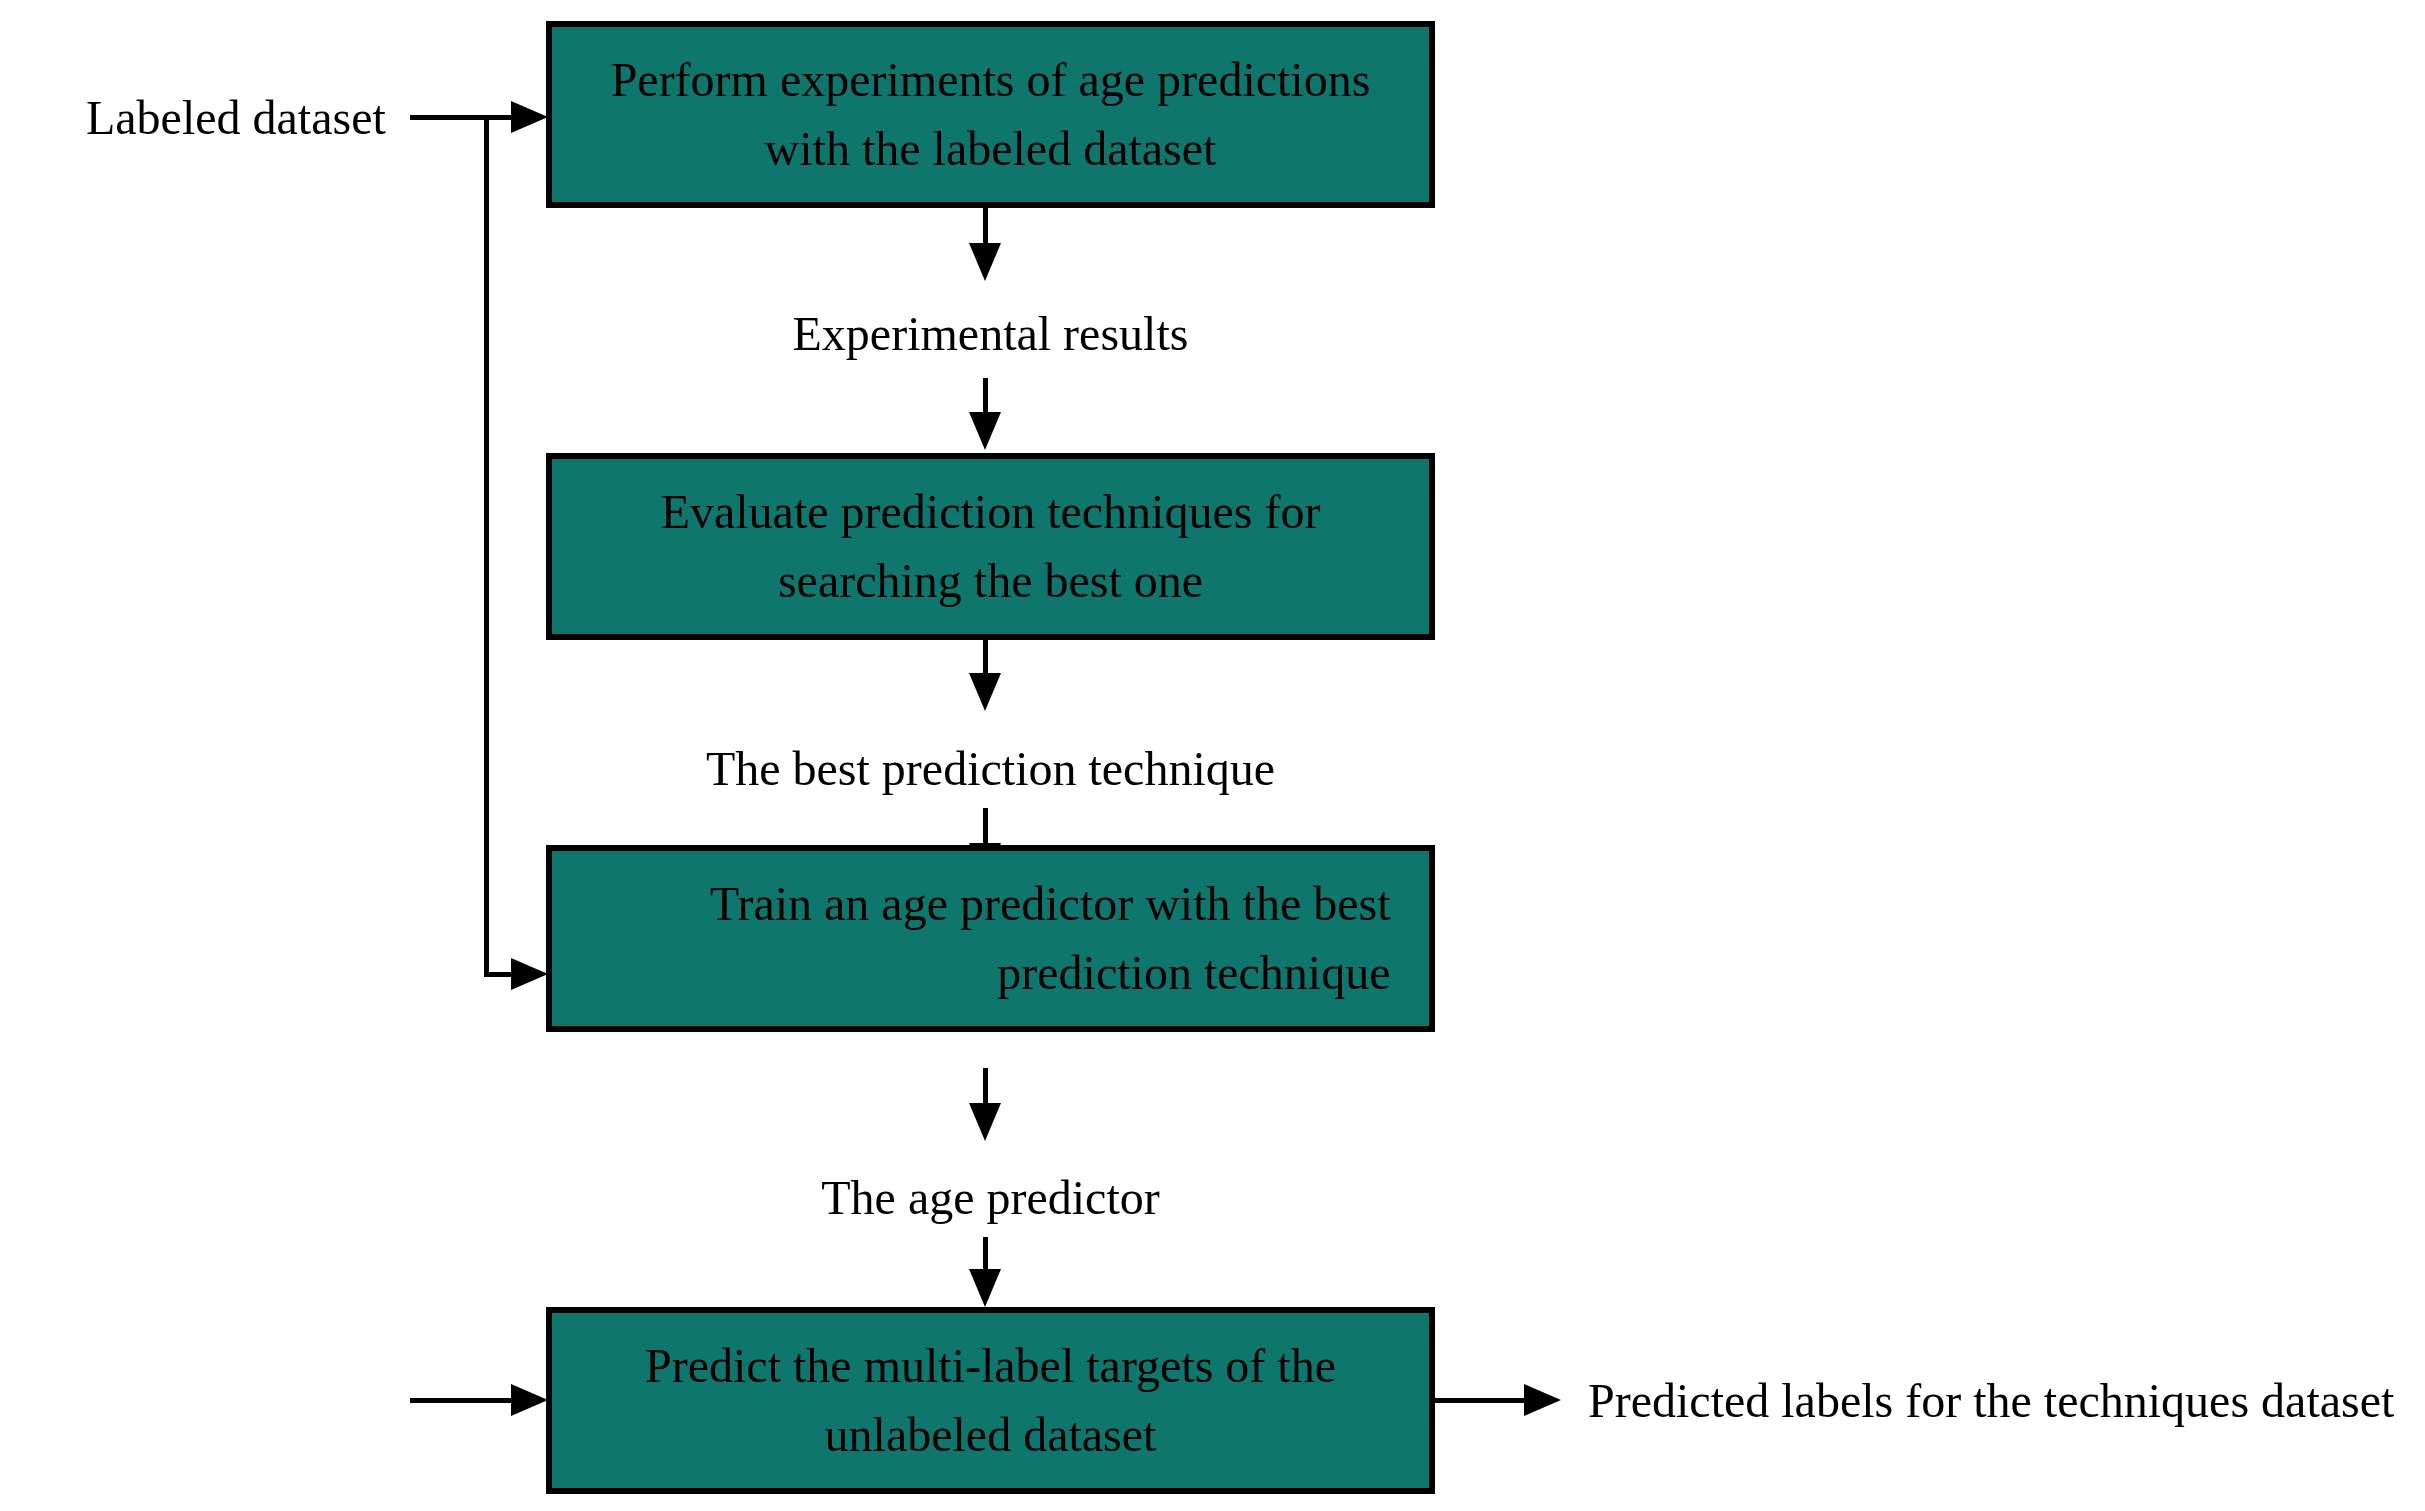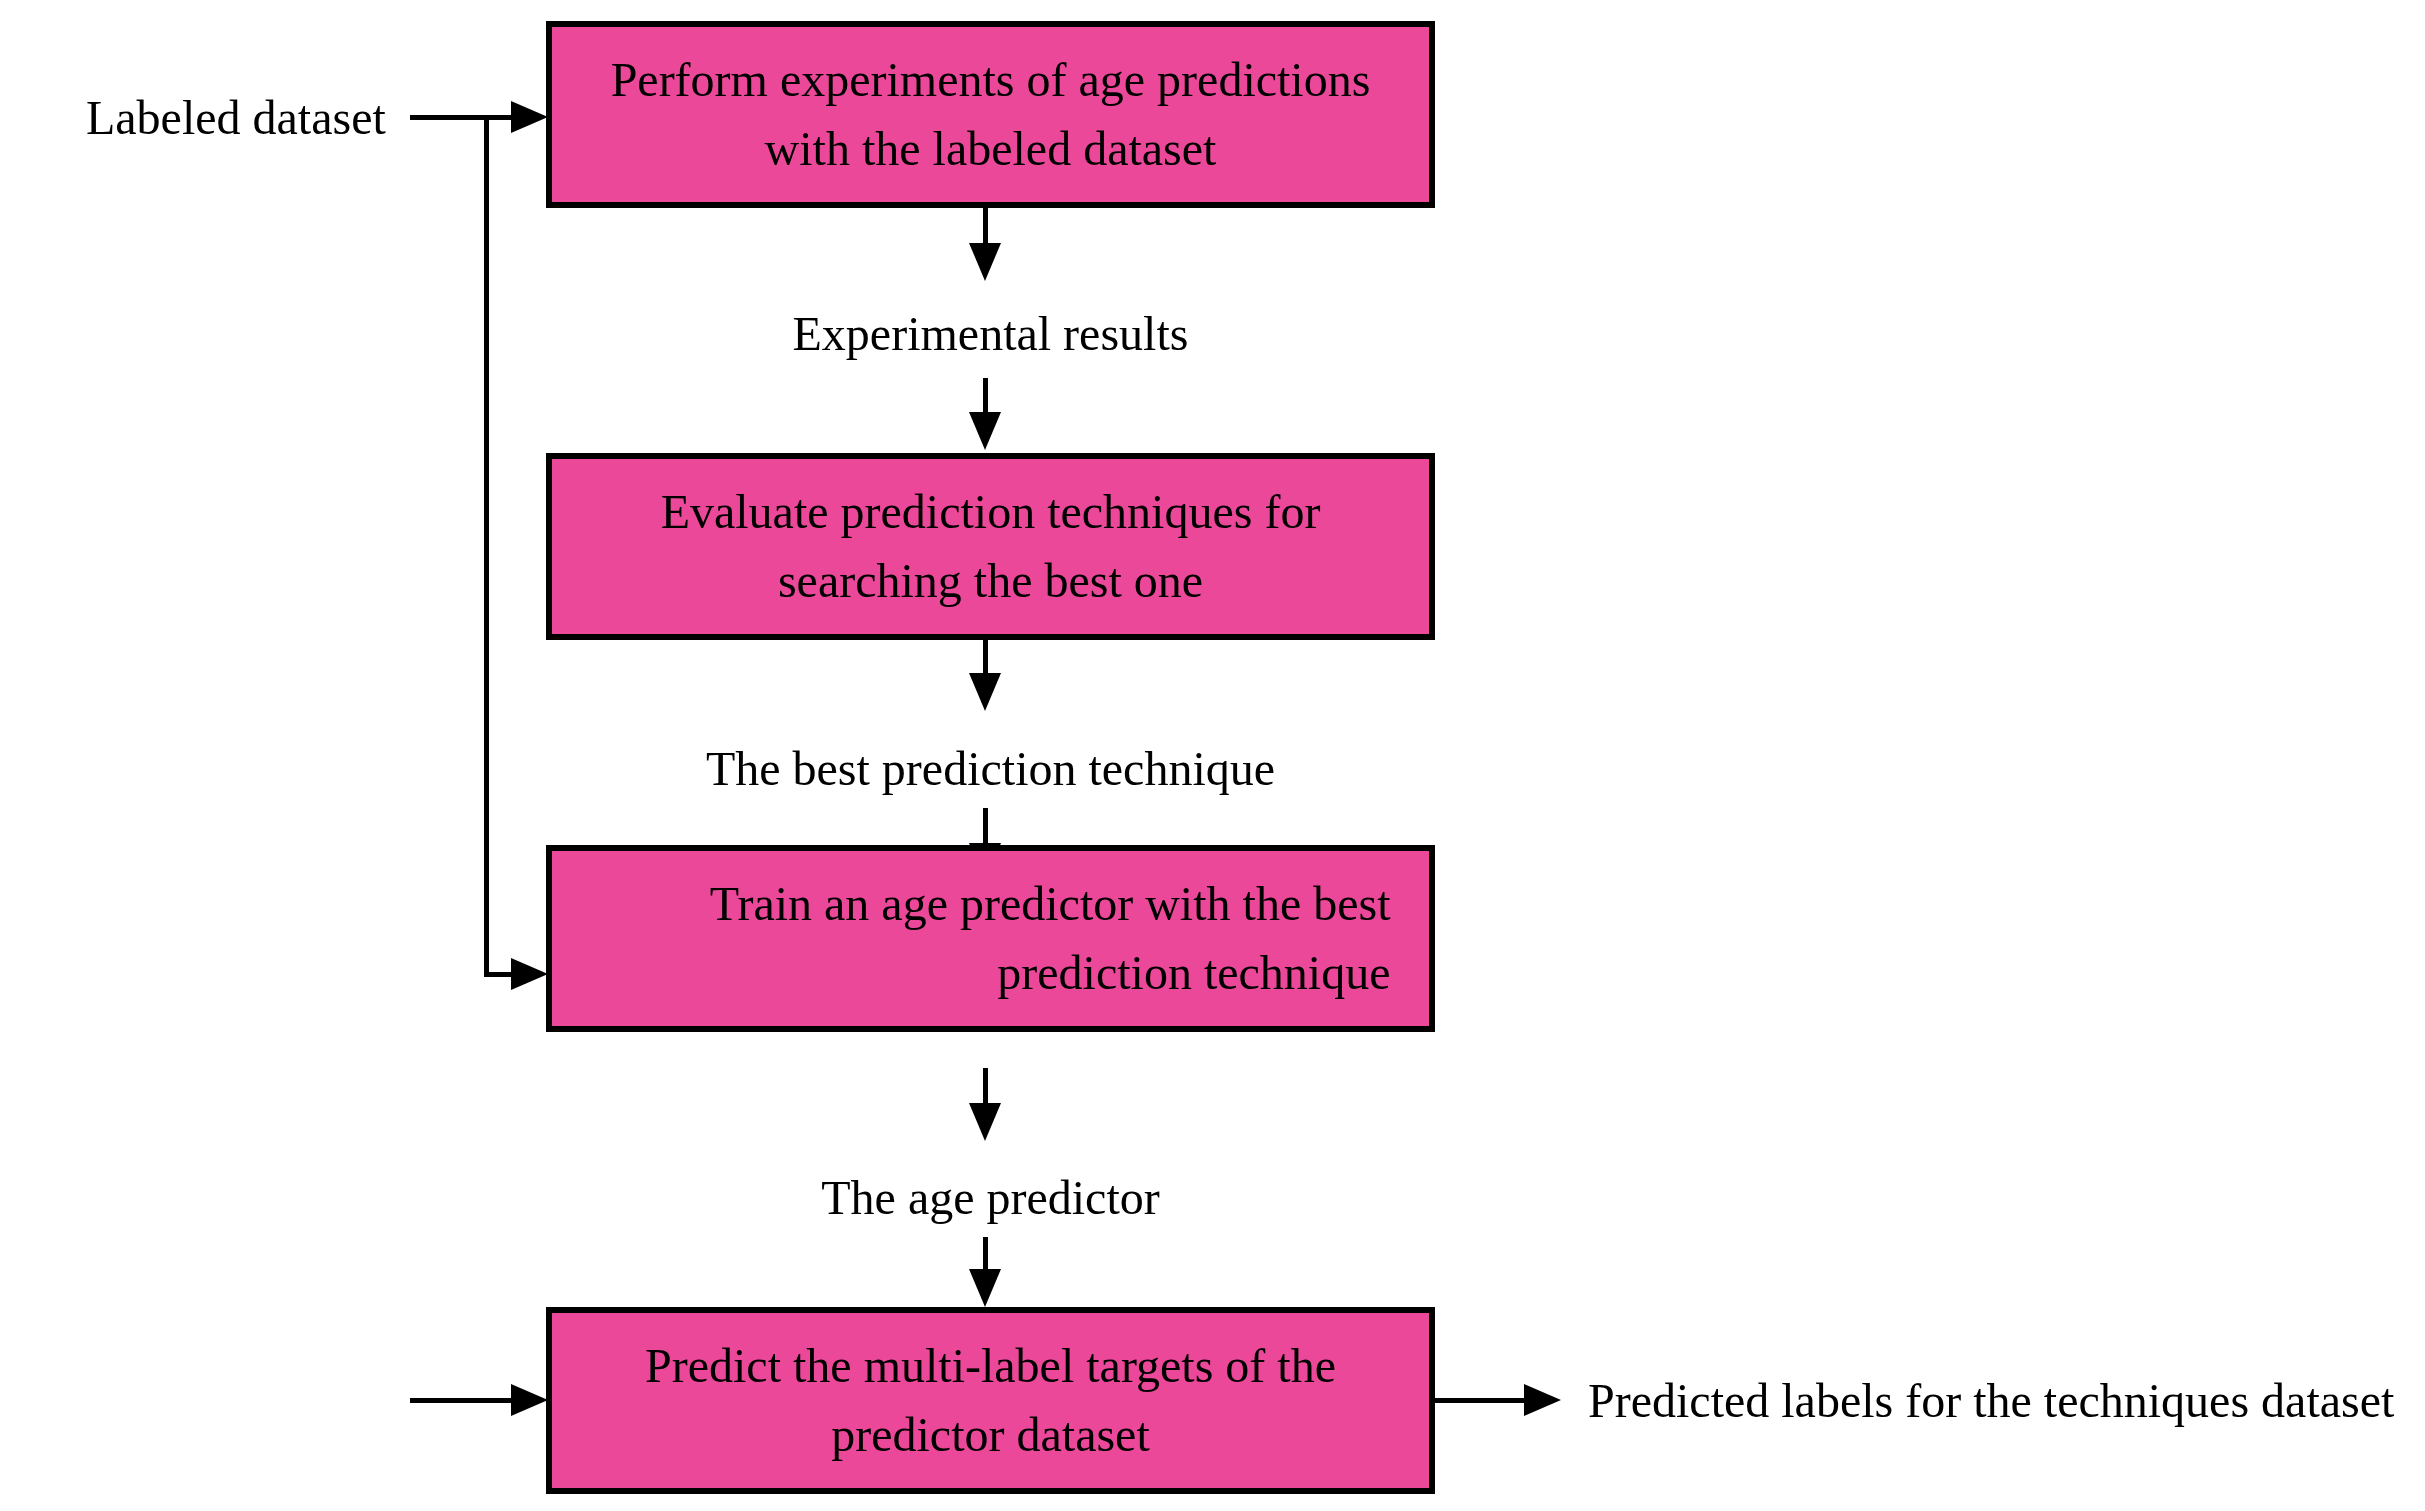--- a/index.html
+++ b/index.html
@@ -17,21 +17,21 @@
     overflow: hidden;
   }
   
   .box {
     position: absolute;
     left: 546px;
     width: 889px;
     height: 187px;
     border: 6.4px solid #000000;
     box-sizing: border-box;
-    background: #ec4899;
+    background: #0f766e;
     display: flex;
     align-items: center;
     justify-content: center;
     text-align: center;
   }
   .box .box-text {
     display: block;
     max-width: 800px;
     font-size: 48px;
     line-height: 1.42;
@@ -136,21 +136,21 @@
 
   <div class="lbl mid" style="top:1150px;">The age predictor</div>
 
   <div class="vshaft" style="top:1237px; height:34px;"></div>
   <div class="head-down" style="top:1269px;"></div>
 
   <div class="hline" style="left:410px; top:1398px; width:103px; height:5.1px;"></div>
   <div class="head-right" style="left:511px; top:1384px;"></div>
 
   <div class="box" style="top:1307px;">
-    <span class="box-text" style="white-space:normal;">Predict the multi-label targets of the predictor dataset</span>
+    <span class="box-text" style="white-space:normal;">Predict the multi-label targets of the unlabeled dataset</span>
   </div>
 
   <div class="hline" style="left:1435px; top:1398px; width:90px; height:5.1px;"></div>
   <div class="head-right" style="left:1524px; top:1384px;"></div>
 
   <div class="lbl side" style="left:1588px; top:1353px; width:838px; justify-content:flex-start; text-align:left;">Predicted labels for the techniques dataset</div>
 
 </div>
 
 

